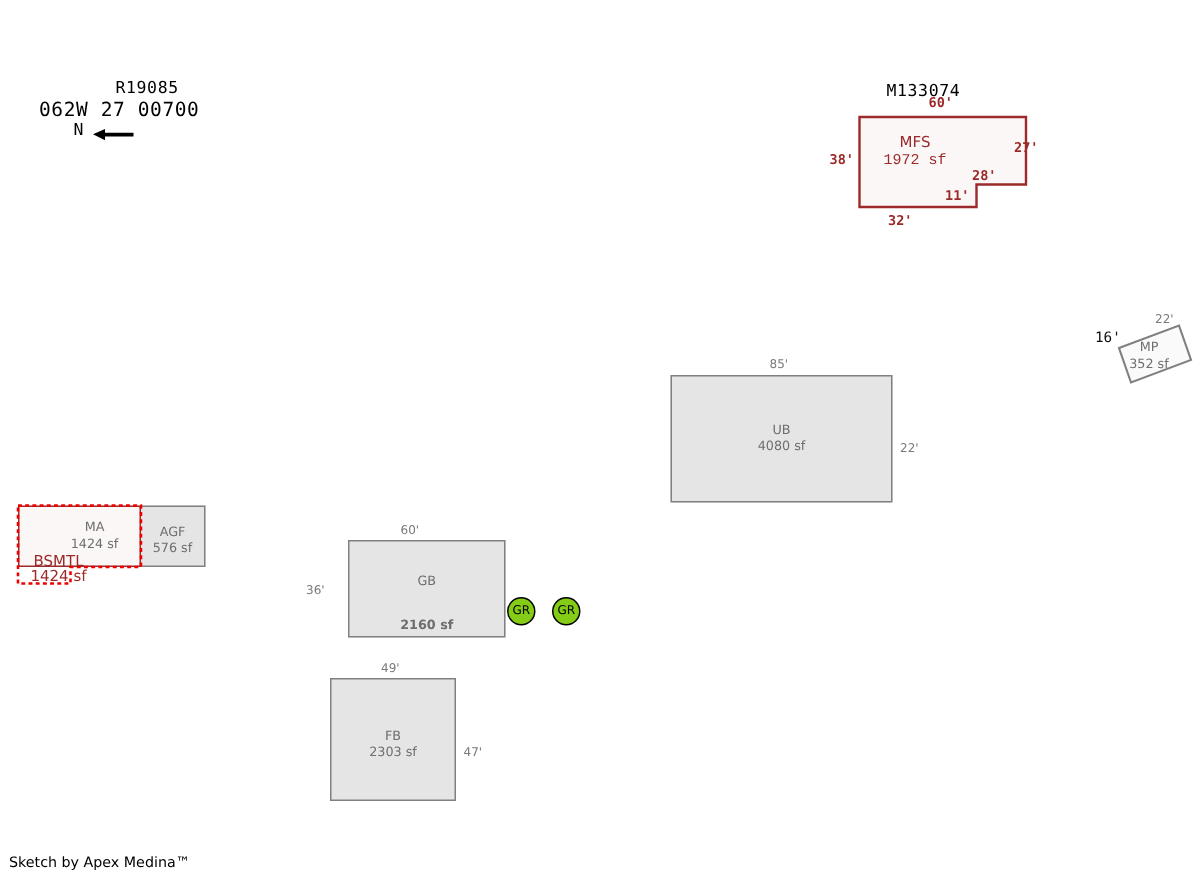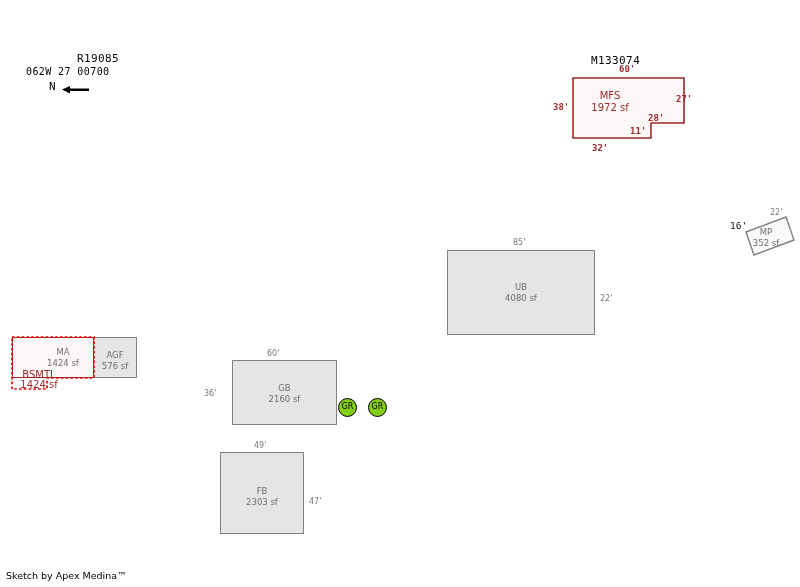--- a/index.html
+++ b/index.html
@@ -23,21 +23,21 @@
   .parcel-id {
     font-family: "DejaVu Sans Mono", monospace;
     font-size: 11px;
     color: #000000;
     white-space: nowrap;
     letter-spacing: 0.4px;
     padding-left: 32px;
   }
   .parcel-sub {
     font-family: "DejaVu Sans Mono", monospace;
-    font-size: 10px;
+    font-size: 13px;
     color: #000000;
     white-space: nowrap;
     letter-spacing: 0.4px;
   }
   .north-label {
     font-family: "DejaVu Sans Mono", monospace;
     font-size: 11px;
     color: #000000;
   }
   .north-arrow { display: block; }
@@ -128,21 +128,21 @@
 
   <div class="abs parcel-id" style="left:559px; top:54px;">M133074</div>
 
   <div class="abs" style="left:565px; top:66px;">
     <svg width="130" height="80" viewBox="0 0 130 80">
 
       <polygon points="8,12 119,12 119,57 86,57 86,72 8,72" fill="#fbf7f7" stroke="#9c2a2a" stroke-width="1.6"></polygon>
     </svg>
     
     <div class="bldg-label red" style="top:24px; left:-10px; width:110px;">MFS</div>
-    <div class="bldg-label red" style="top:36px; left:-10px; width:110px;">1972 sf</div>
+    <div class="bldg-label red" style="top:36px; left:-10px; width:110px;font-family:Liberation Mono, monospace;">1972 sf</div>
   </div>
 
   <div class="dim red" style="left:619px; top:64px;">60'</div>
   <div class="dim red" style="left:676px; top:94px;">27'</div>
   <div class="dim red" style="left:648px; top:113px;">28'</div>
   <div class="dim red" style="left:630px; top:126px;">11'</div>
   <div class="dim red" style="left:592px; top:143px;text-align:center;">32'</div>
   <div class="dim red" style="left:553px; top:102px;">38'</div>
 
   <div class="abs" style="left:730px; top:205px;">
@@ -176,21 +176,21 @@
   <div class="abs" style="left:6px; top:331px;">
     <svg width="100" height="80" viewBox="0 0 100 80">
       <polygon points="6,6 88,6 88,47 41,47 41,58 6,58" fill="none" stroke="#ee0000" stroke-width="1.7" stroke-dasharray="2.6,2.2"></polygon>
     </svg>
     <div class="bldg-label red" style="top:38px; left:2px; width:62px;">BSMTL</div>
     <div class="bldg-label red" style="top:48px; left:2px; width:62px;">1424 sf</div>
   </div>
 
   <div class="abs bldg-gray" style="left:220px; top:360px; width:105px; height:65px;margin-left:12px;">
     <div class="bldg-label" style="top:22px;">GB</div>
-    <div class="bldg-label" style="top:33px;">2160 sf</div>
+    <div class="bldg-label" style="top:51px;font-weight:bold;">2160 sf</div>
   </div>
   <div class="dim" style="left:267px; top:349px;">60'</div>
   <div class="dim" style="left:204px; top:389px;">36'</div>
 
   <div class="gr-marker" style="left:338px; top:398px;">GR</div>
   <div class="gr-marker" style="left:368px; top:398px;">GR</div>
 
   <div class="abs bldg-gray" style="left:220px; top:452px; width:84px; height:82px;">
     <div class="bldg-label" style="top:33px;">FB</div>
     <div class="bldg-label" style="top:44px;">2303 sf</div>

